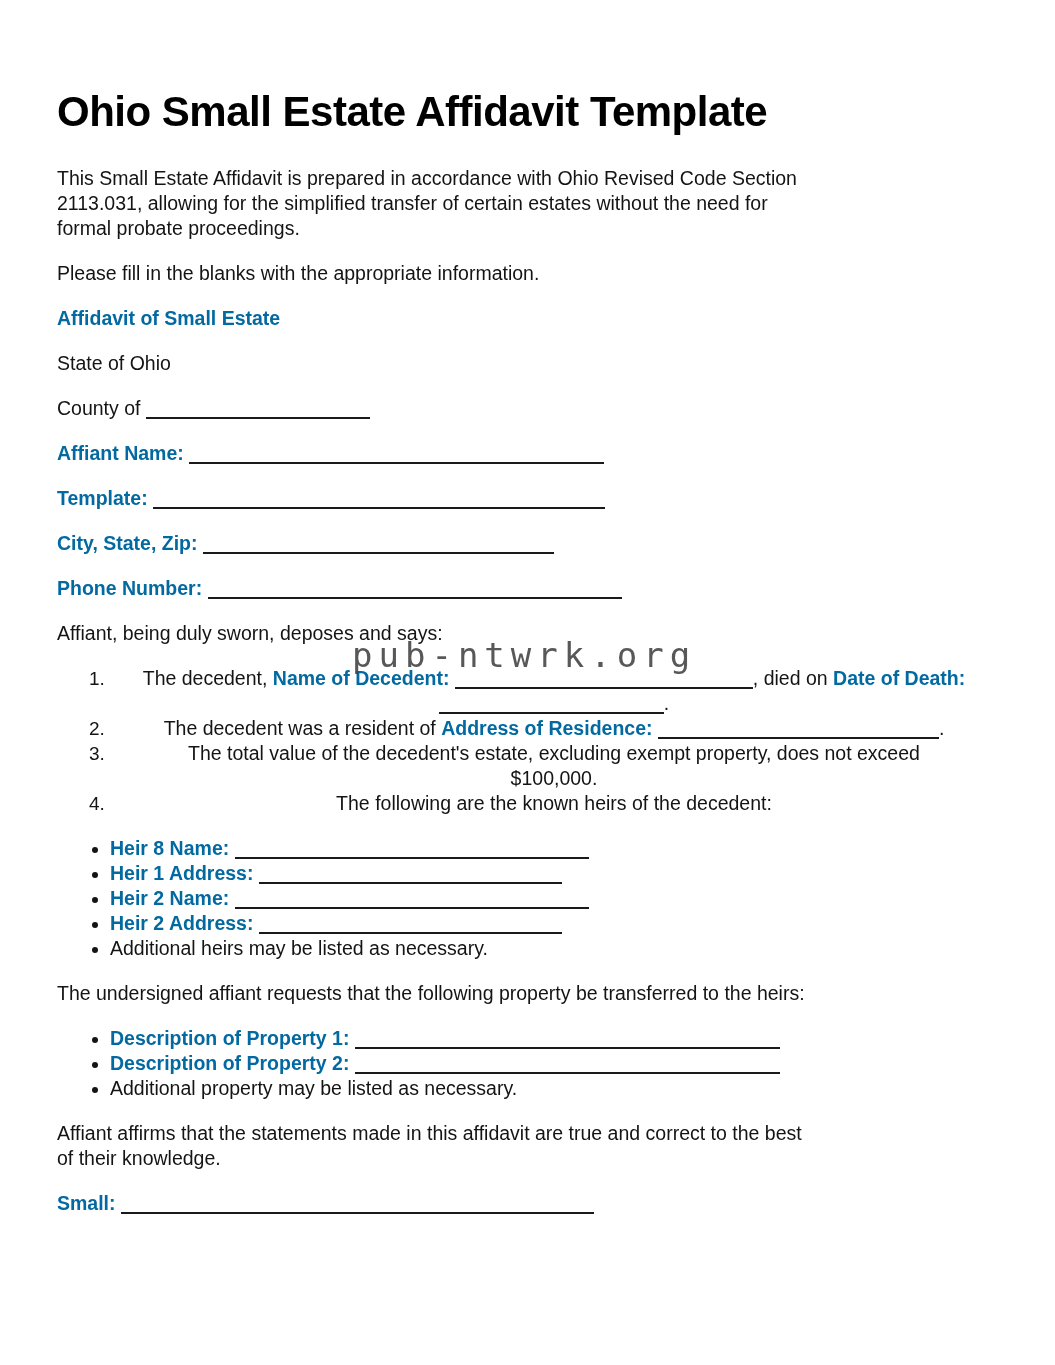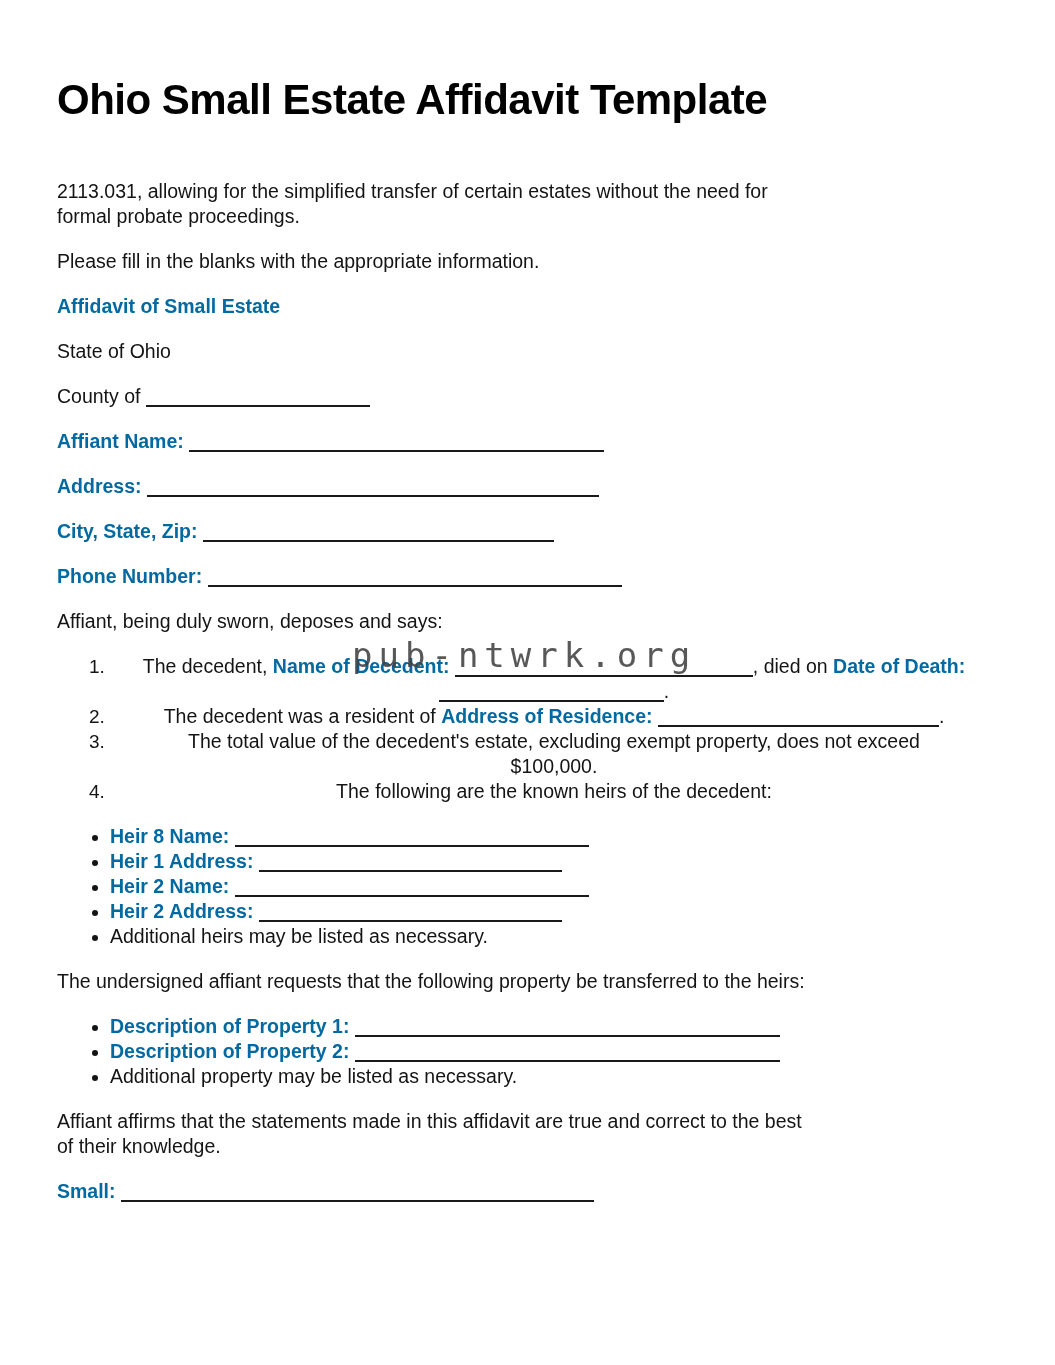--- a/index.html
+++ b/index.html
@@ -10,21 +10,21 @@
     box-sizing: border-box;
     background: #ffffff;
     padding: 76px 57px 40px 57px;
     font-family: "Liberation Sans", sans-serif;
     font-size: 19.5px;
     line-height: 25px;
     color: #141414;
     overflow: hidden;
   }
   h1.doc-title {
-    margin: 0 0 30px 0;
+    margin: 12px 0 30px 0;
     font-size: 42px;
     line-height: 48px;
     font-weight: bold;
     letter-spacing: -0.5px;
     color: #000000;
   }
   p { margin: 0 0 20px 0; }
   p.bold-line, b { font-weight: bold; color: #0369a1; }
   ol.decl-list {
     margin: 0 0 20px 0;
@@ -64,34 +64,34 @@
 </style>
 </head>
 <body>
 
 <div class="page">
 
   <div class="watermark">pub-ntwrk.org</div>
 
   <h1 class="doc-title">Ohio Small Estate Affidavit Template</h1>
 
-  <p><br><span>2113.031, allowing for the simplified transfer of certain estates without the need for</span><br><span>formal probate proceedings.</span></p>
+  <p><span>This Small Estate Affidavit is prepared in accordance with Ohio Revised Code Section</span><br><span>2113.031, allowing for the simplified transfer of certain estates without the need for</span><br><span>formal probate proceedings.</span></p>
 
   <p>Please fill in the blanks with the appropriate information.</p>
 
   <p class="bold-line">Affidavit of Small Estate</p>
 
   <p>State of Ohio</p>
 
   <p><span>County of</span> <span class="blank" style="width:224px"></span></p>
 
 
   <p><b>Affiant Name:</b> <span class="blank" style="width:415px"></span></p>
 
-  <p><b>Address:</b> <span class="blank" style="width:452px"></span></p>
+  <p><b>Template:</b> <span class="blank" style="width:452px"></span></p>
 
   <p><b>City, State, Zip:</b> <span class="blank" style="width:351px"></span></p>
 
   <p><b>Phone Number:</b> <span class="blank" style="width:414px"></span></p>
 
   <p>Affiant, being duly sworn, deposes and says:</p>
 
   <ol class="decl-list">
     <li><span>The decedent, </span><b>Name of Decedent:</b> <span class="blank" style="width:298px"></span><span>, died on </span><b>Date of Death:</b><br><span class="blank" style="width:225px"></span><span>.</span></li>
     <li><span>The decedent was a resident of </span><b>Address of Residence:</b> <span class="blank" style="width:281px"></span><span>.</span></li>

